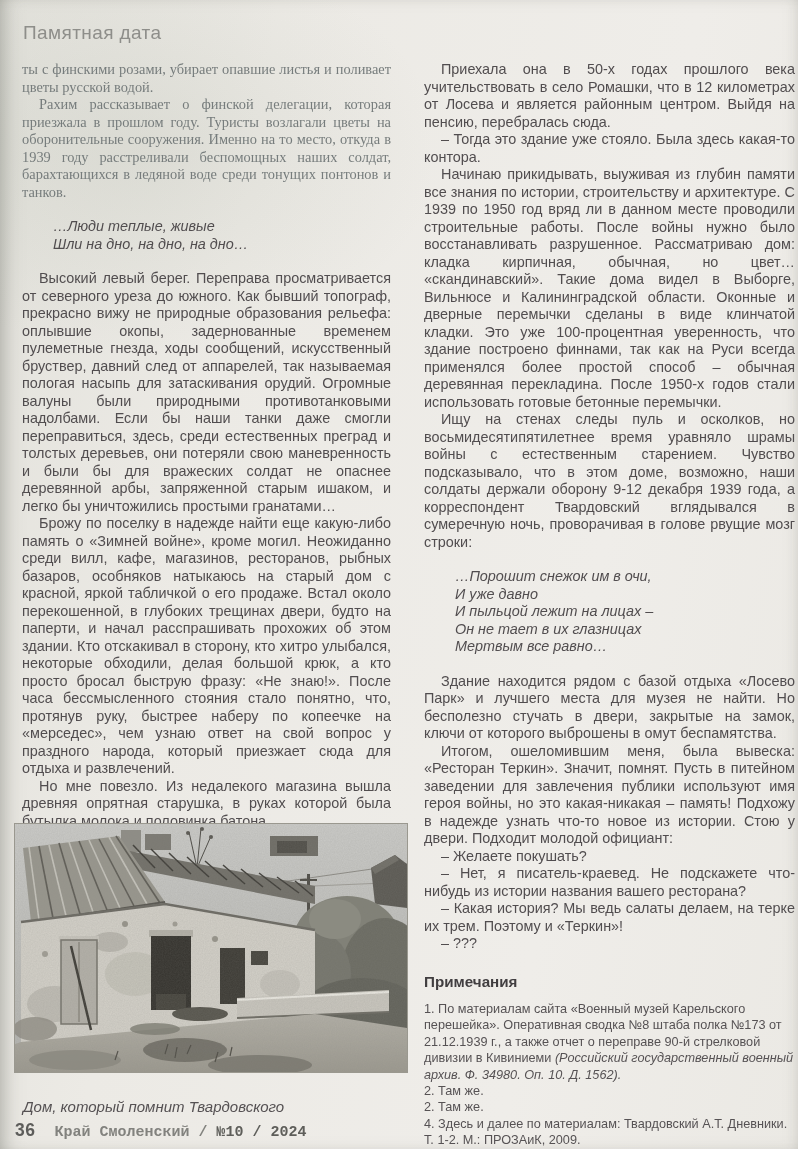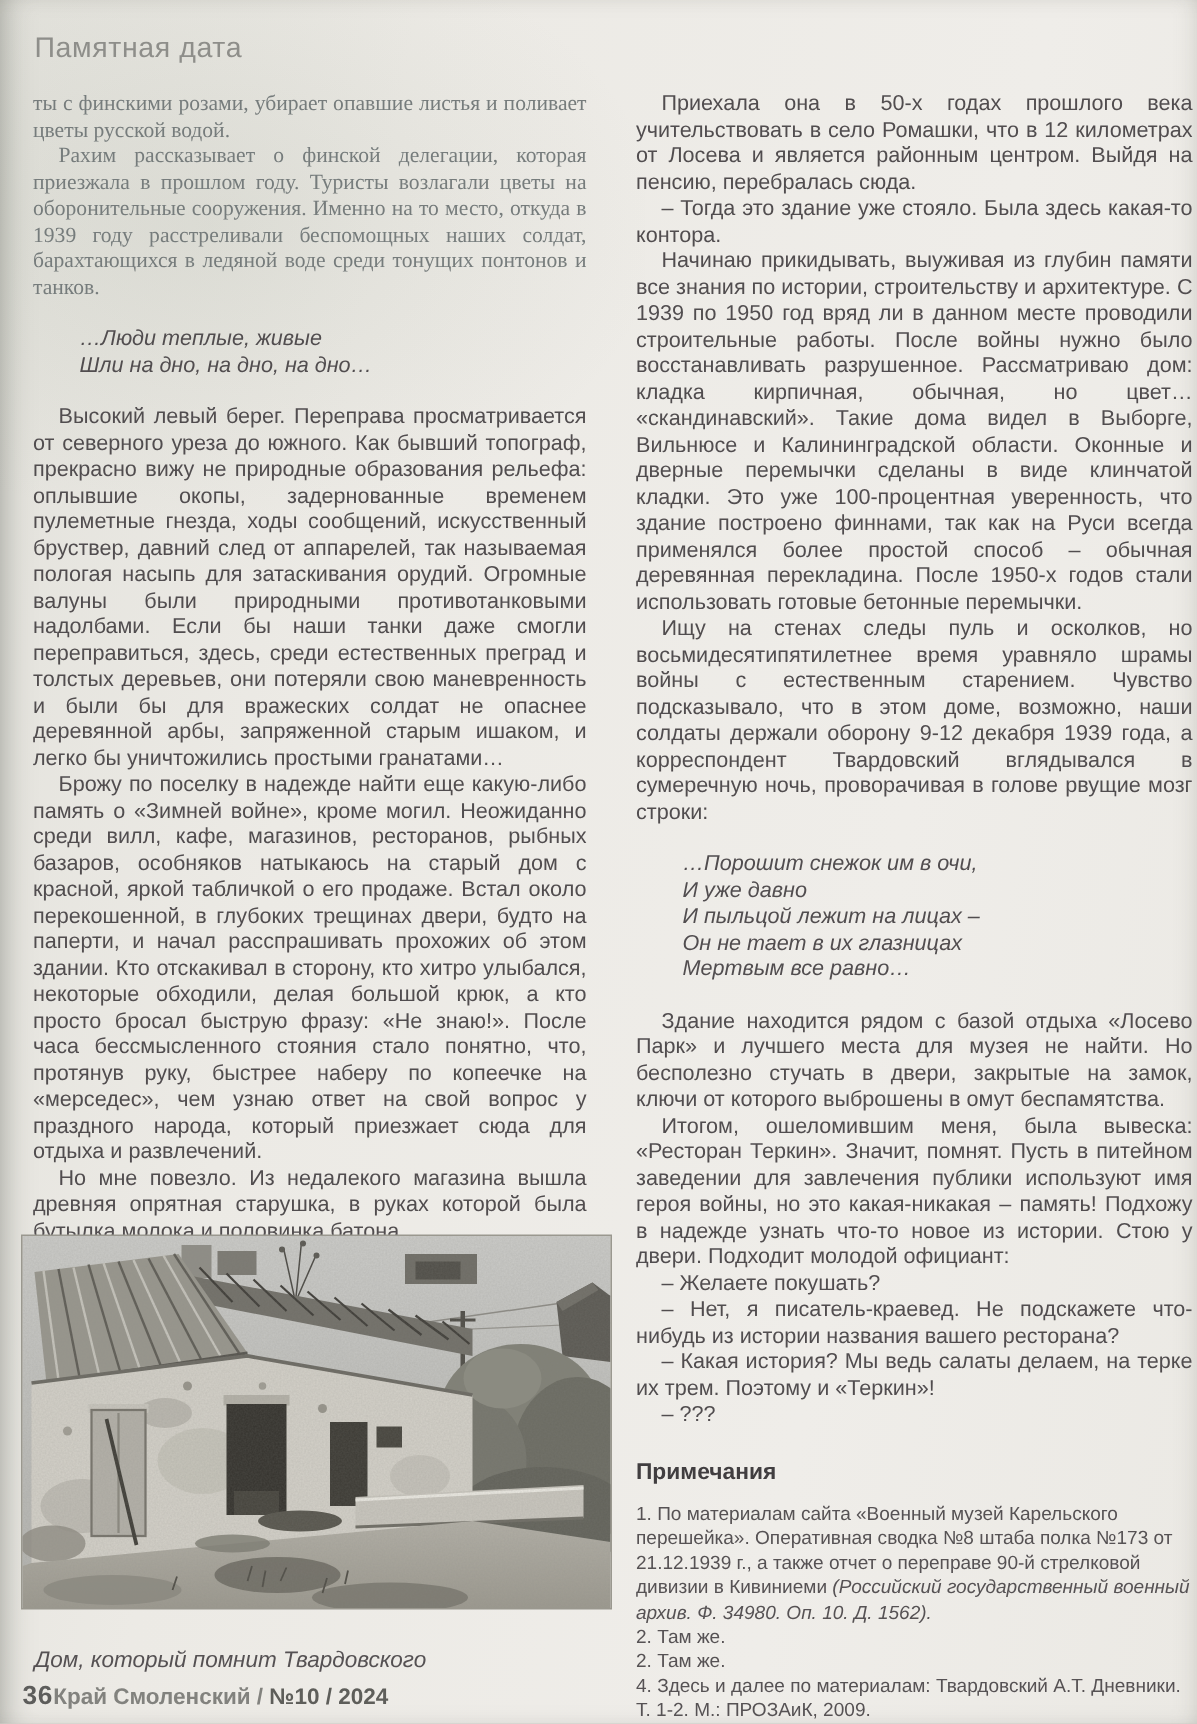--- a/index.html
+++ b/index.html
@@ -33,25 +33,25 @@
     position:absolute;left:15px;top:824px;width:392px;height:248px;
     outline:1px solid #9a988f;background:#bdbbb6;
   }
   .photo-wrap svg{display:block;}
   .caption{
     position:absolute;left:23px;top:1086px;
     font-style:italic;font-size:15px;color:#555153;margin-top:12px;
   }
   .footer{
     position:absolute;left:15px;top:1120px;
-    display:flex;align-items:baseline;
+    display:flex;align-items:baseline;gap:19px;
     font-weight:bold;
   }
   .footer .pagenum{font-size:17.5px;color:#5d5d5b;letter-spacing:.5px;}
-  .footer .journal{font-size:15px;color:#82827e;}
+  .footer .journal{font-size:15px;color:#82827e;font-family:Liberation Mono, monospace;}
   .footer .journal .issue{color:#5e5e5a;}
   .notes-heading{margin:20px 0 11px 0;font-size:15.2px;font-weight:bold;color:#413e40;}
   .notes{font-size:12.7px;line-height:16.4px;color:#565254;}
   .notes p{margin:0;}
   .notes .it{font-style:italic;}
 </style>
 </head>
 <body>
 
 <div class="page">

